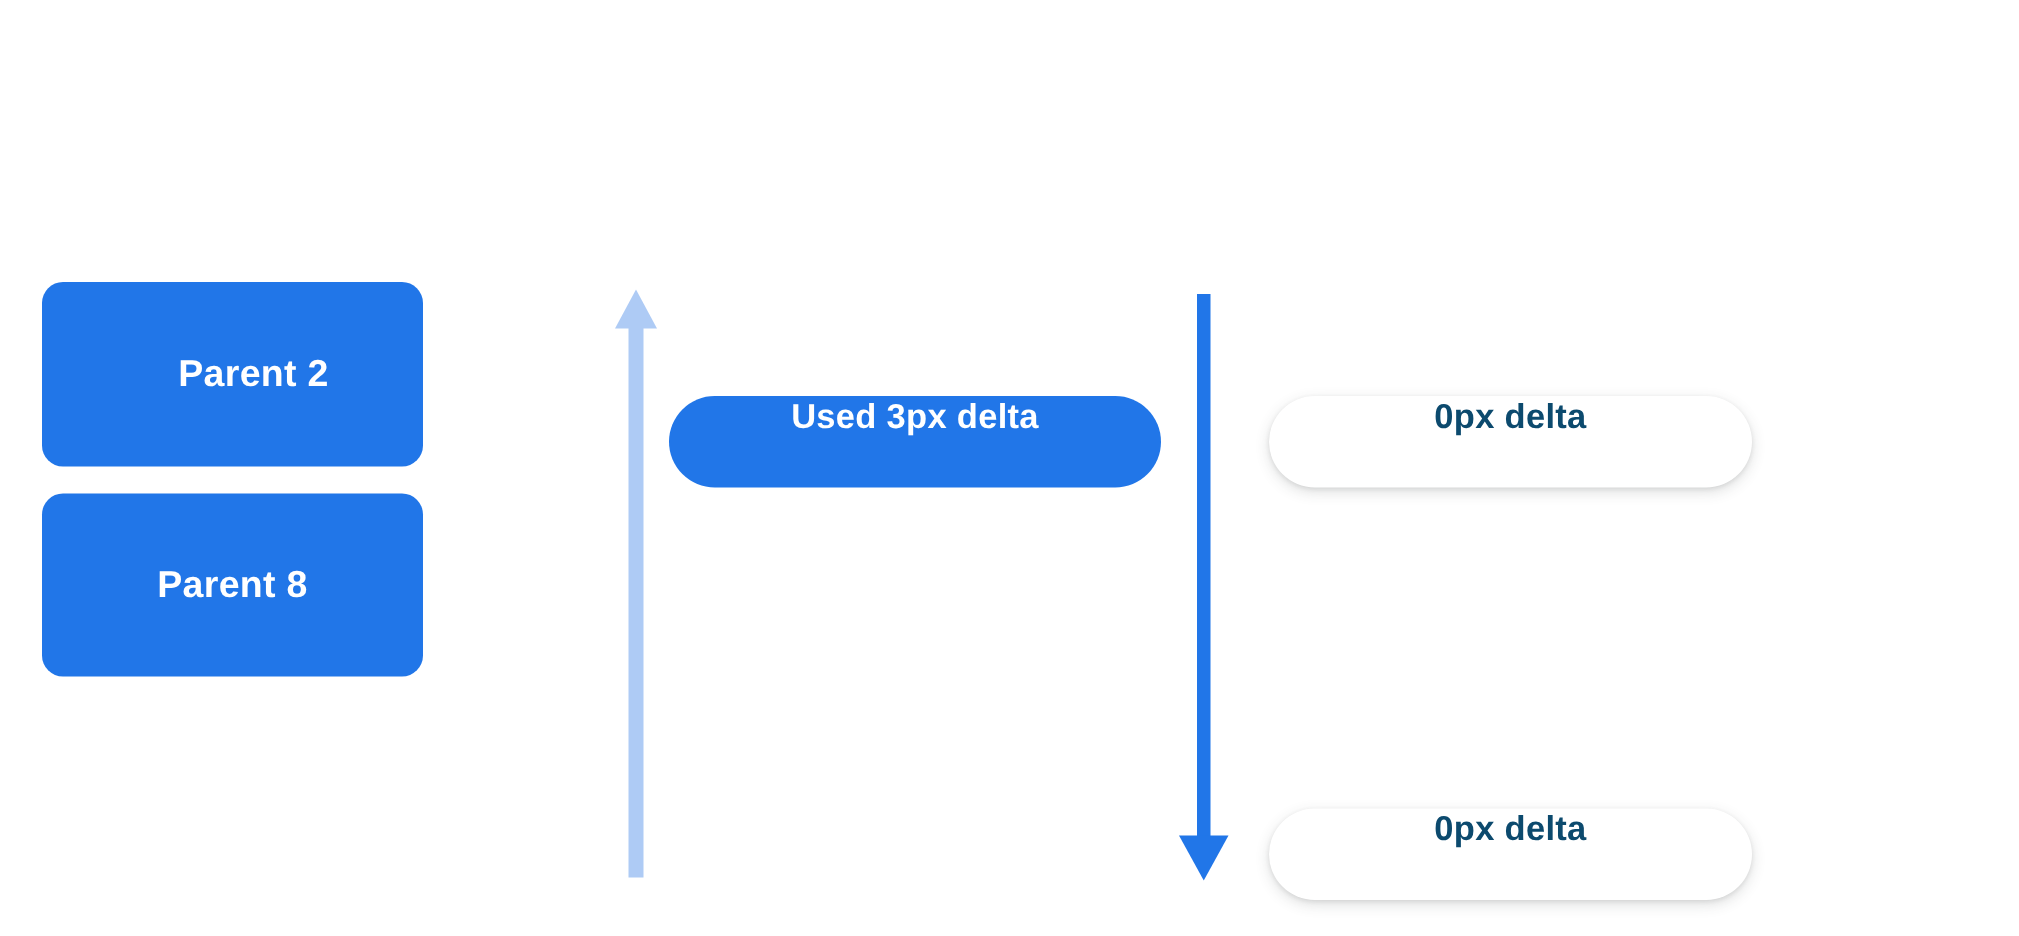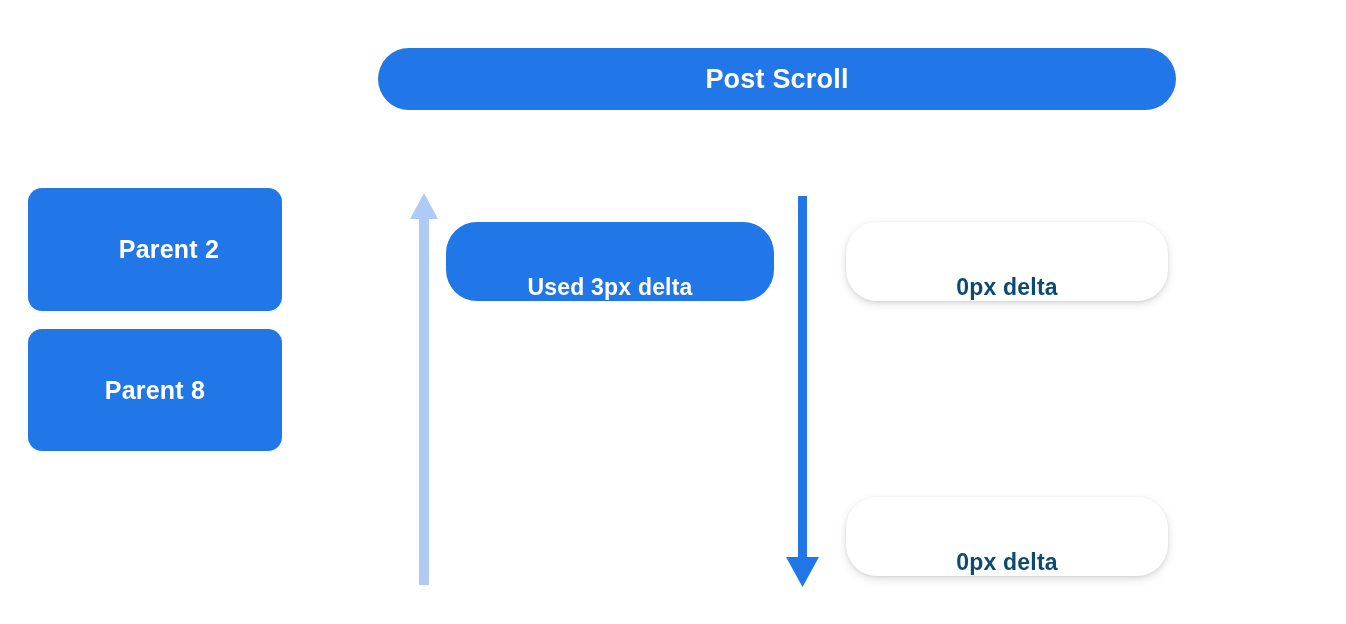--- a/index.html
+++ b/index.html
@@ -74,26 +74,27 @@
   #node-child    { top: 462px;  height: 130px; }
 
   
   .arrow {
     position: absolute;
   }
 
   
   .pill {
     position: absolute;
-    height: 79px;
+    height: 61px;
     border-radius: 31px;
     display: flex;
-    align-items: flex-end;
+    align-items: flex-start;
     justify-content: center;
     box-sizing: border-box;
+    margin-top: 42px;
   }
   .pill .pill-label {
     font-size: 23px;
     font-weight: bold;
     letter-spacing: 0.2px;
   }
   .pill.blue {
     background: #2176e8;
     left: 446px;
     width: 328px;
@@ -114,23 +115,20 @@
   #pill-used-delta  { top: 222px; }
   #pill-no-delta    { top: 360px; }
   #pill-zero-top    { top: 222px; }
   #pill-zero-bottom { top: 497px; }
 </style>
 </head>
 <body>
 
 <div id="stage">
 
-  <div class="title-bar">
-    <span class="title-text">Post Scroll</span>
-  </div>
 
   <div class="node-box filled" id="node-parent-2">
     <span class="node-label">Parent 2</span>
   </div>
 
   <div class="node-box filled" id="node-parent-1">
     <span class="node-label">Parent 8</span>
   </div>
 
 

